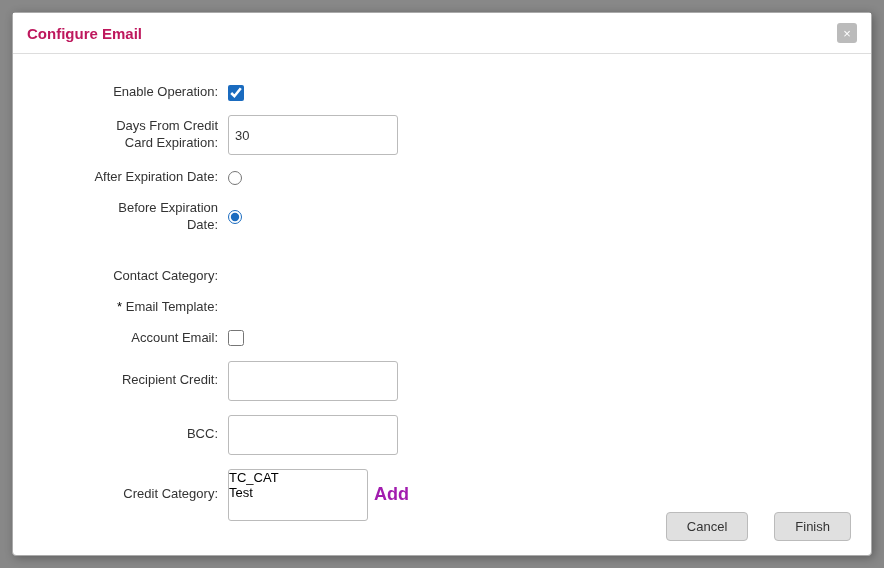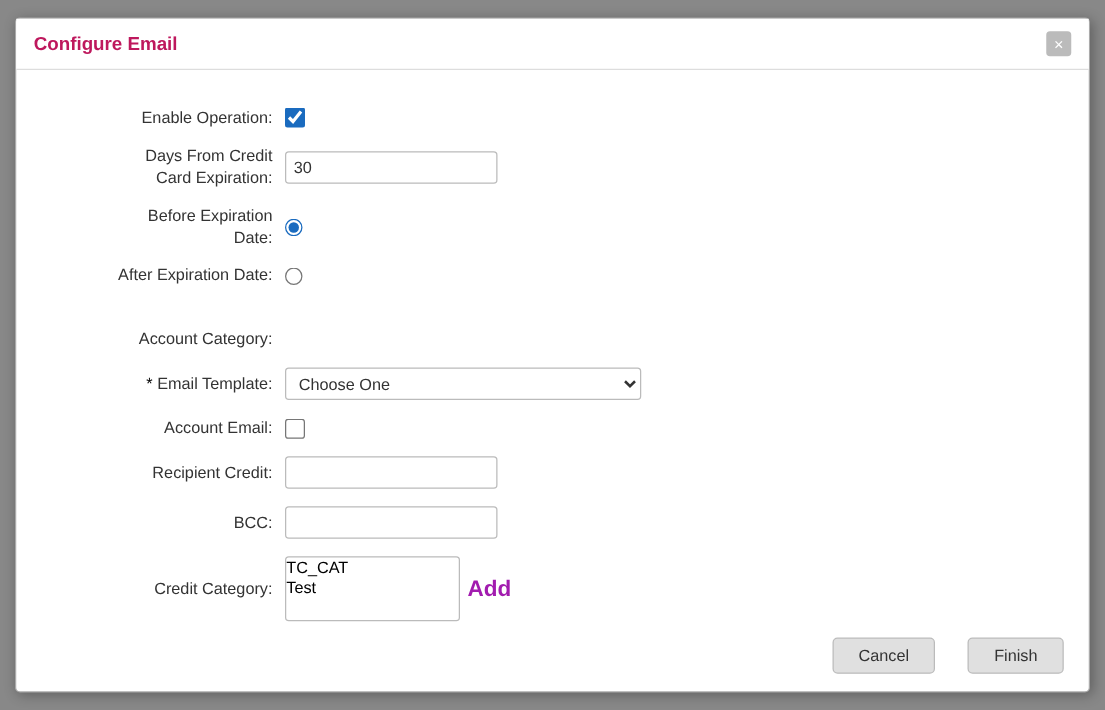--- a/index.html
+++ b/index.html
@@ -72,21 +72,21 @@
     .form-control {
       border: 1px solid #bbb;
       border-radius: 3px;
       padding: 4px 6px;
       font-size: 13px;
       color: #333;
       background: #fff;
     }
     input[type="text"].form-control {
       width: 170px;
-      height: 26px;
+      height: 40px;
     }
     select.form-control {
       width: 285px;
       height: 26px;
       appearance: auto;
     }
     .spacer {
       height: 20px;
     }
     .dialog-footer {
@@ -159,41 +159,38 @@
       <input type="checkbox" class="form-control" checked="" style="border: none;">
     </div>
 
     <div class="form-row">
       <div class="form-label" style="white-space:pre-line;">Days From Credit
 Card Expiration:</div>
       <input type="text" class="form-control" value="30" style="">
     </div>
 
     <div class="form-row">
+      <div class="form-label">After Expiration Date:</div>
+      <input type="radio" name="expiration_date" style="">
+    </div>
+
+    <div class="form-row">
       <div class="form-label" style="white-space:pre-line;">Before Expiration
 Date:</div>
       <input type="radio" name="expiration_date" checked="" style="">
     </div>
 
-    <div class="form-row">
-      <div class="form-label">After Expiration Date:</div>
-      <input type="radio" name="expiration_date" style="">
-    </div>
-
     <div class="spacer"></div>
 
     <div class="form-row">
-      <div class="form-label">Account Category:</div>
+      <div class="form-label">Contact Category:</div>
     </div>
 
     <div class="form-row">
       <div class="form-label required">Email Template:</div>
-      <select class="form-control">
-        <option>Choose One</option>
-      </select>
     </div>
 
     <div class="form-row">
       <div class="form-label">Account Email:</div>
       <input type="checkbox" style="border: none;">
     </div>
 
     <div class="form-row">
       <div class="form-label">Recipient Credit:</div>
       <input type="text" class="form-control" style="">

